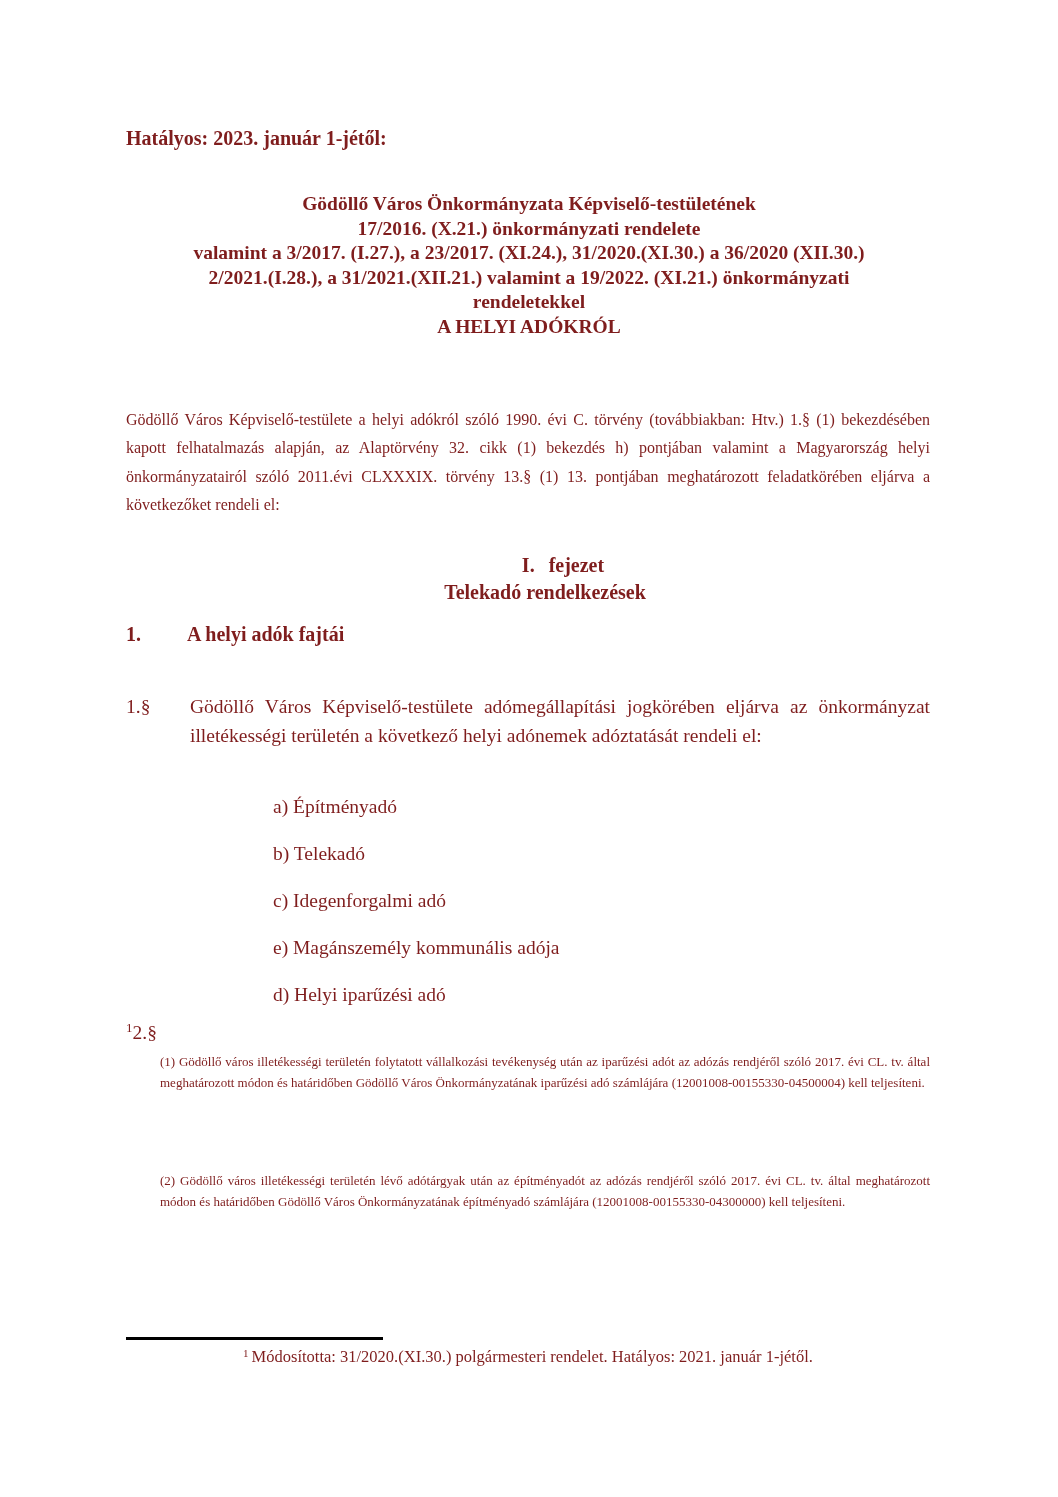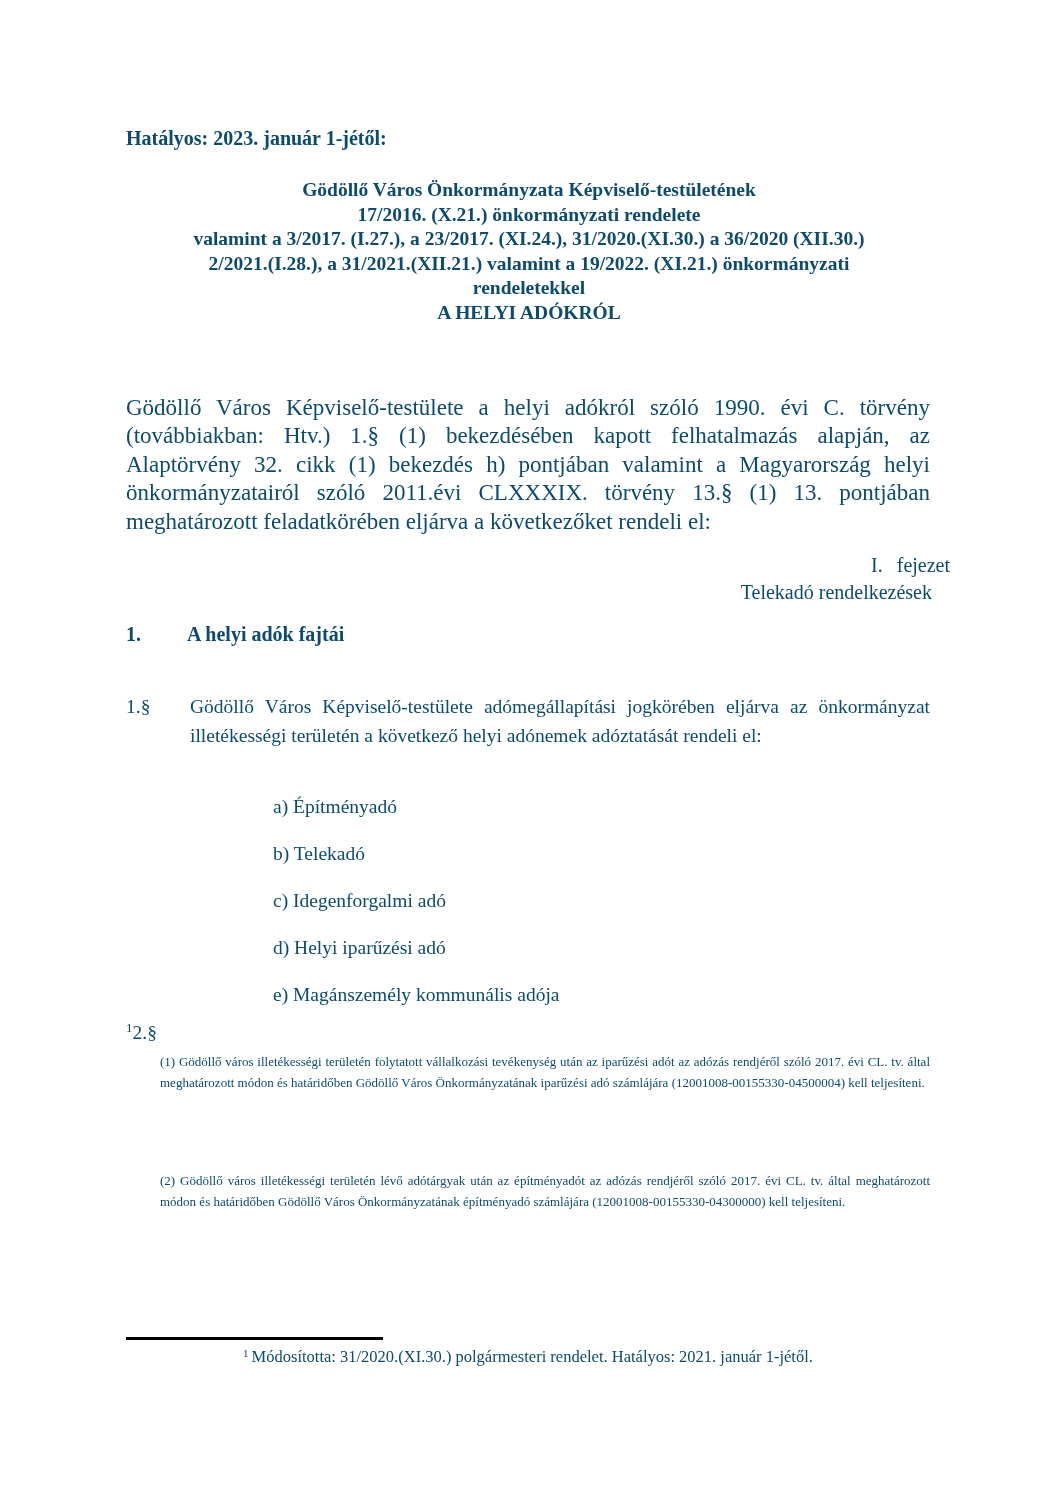--- a/index.html
+++ b/index.html
@@ -3,47 +3,47 @@
 <meta charset="utf-8">
 <style>
   * { margin: 0; padding: 0; box-sizing: border-box; }
   html, body { background: #ffffff; }
   .page {
     position: relative;
     width: 1058px;
     height: 1497px;
     background: #ffffff;
     font-family: "Liberation Serif", "DejaVu Serif", serif;
-    color: #0c4a6e;
+    color: #7f1d1d;
     overflow: hidden;
   }
   .abs { position: absolute; }
 
   .effective-note {
     left: 126px; top: 127px; width: 804px;
     font-size: 20px; font-weight: bold;
   }
 
   .title-block {
-    left: 126px; top: 178px; width: 806px;
+    left: 126px; top: 192px; width: 806px;
     text-align: center;
     font-size: 19.5px; font-weight: bold;
     line-height: 24.6px;
   }
 
   .intro {
-    left: 126px; top: 394px; width: 804px;
-    font-size: 23px; line-height: 28.4px;
+    left: 126px; top: 406px; width: 804px;
+    font-size: 16px; line-height: 28.4px;
     text-align: justify;
   }
 
   .chapter-block {
-    left: 126px; top: 552px; width: 806px;
-    text-align: right;
-    font-size: 20px; font-weight: normal;
+    left: 142px; top: 552px; width: 806px;
+    text-align: center;
+    font-size: 20px; font-weight: bold;
     line-height: 27px;
   }
   .chapter-line1 { position: relative; left: 18px; }
   .chapter-num { display: inline-block; margin-right: 14px; }
 
   .section-heading {
     left: 126px; top: 623px; width: 806px;
     text-align: left;
     font-size: 20px; font-weight: bold;
   }
@@ -118,22 +118,22 @@
 
   <div class="abs sec1">
     <span class="sec1-label">1.§</span>
     <span>Gödöllő Város Képviselő-testülete adómegállapítási jogkörében eljárva az önkormányzat illetékességi területén a következő helyi adónemek adóztatását rendeli el:</span>
   </div>
 
   <div class="abs tax-list">
     <div class="item">a) Építményadó</div>
     <div class="item">b) Telekadó</div>
     <div class="item">c) Idegenforgalmi adó</div>
+    <div class="item">e) Magánszemély kommunális adója</div>
     <div class="item">d) Helyi iparűzési adó</div>
-    <div class="item">e) Magánszemély kommunális adója</div>
   </div>
 
   <div class="abs sec2-label">
     <sup>1</sup><span>2.§</span>
   </div>
 
   <div class="abs sec2-para p1">(1) Gödöllő város illetékességi területén folytatott vállalkozási tevékenység után az iparűzési adót az adózás rendjéről szóló 2017. évi CL. tv. által meghatározott módon és határidőben Gödöllő Város Önkormányzatának iparűzési adó számlájára (12001008-00155330-04500004) kell teljesíteni.</div>
 
   <div class="abs sec2-para p2">(2) Gödöllő város illetékességi területén lévő adótárgyak után az építményadót az adózás rendjéről szóló 2017. évi CL. tv. által meghatározott módon és határidőben Gödöllő Város Önkormányzatának építményadó számlájára (12001008-00155330-04300000) kell teljesíteni.</div>
 

